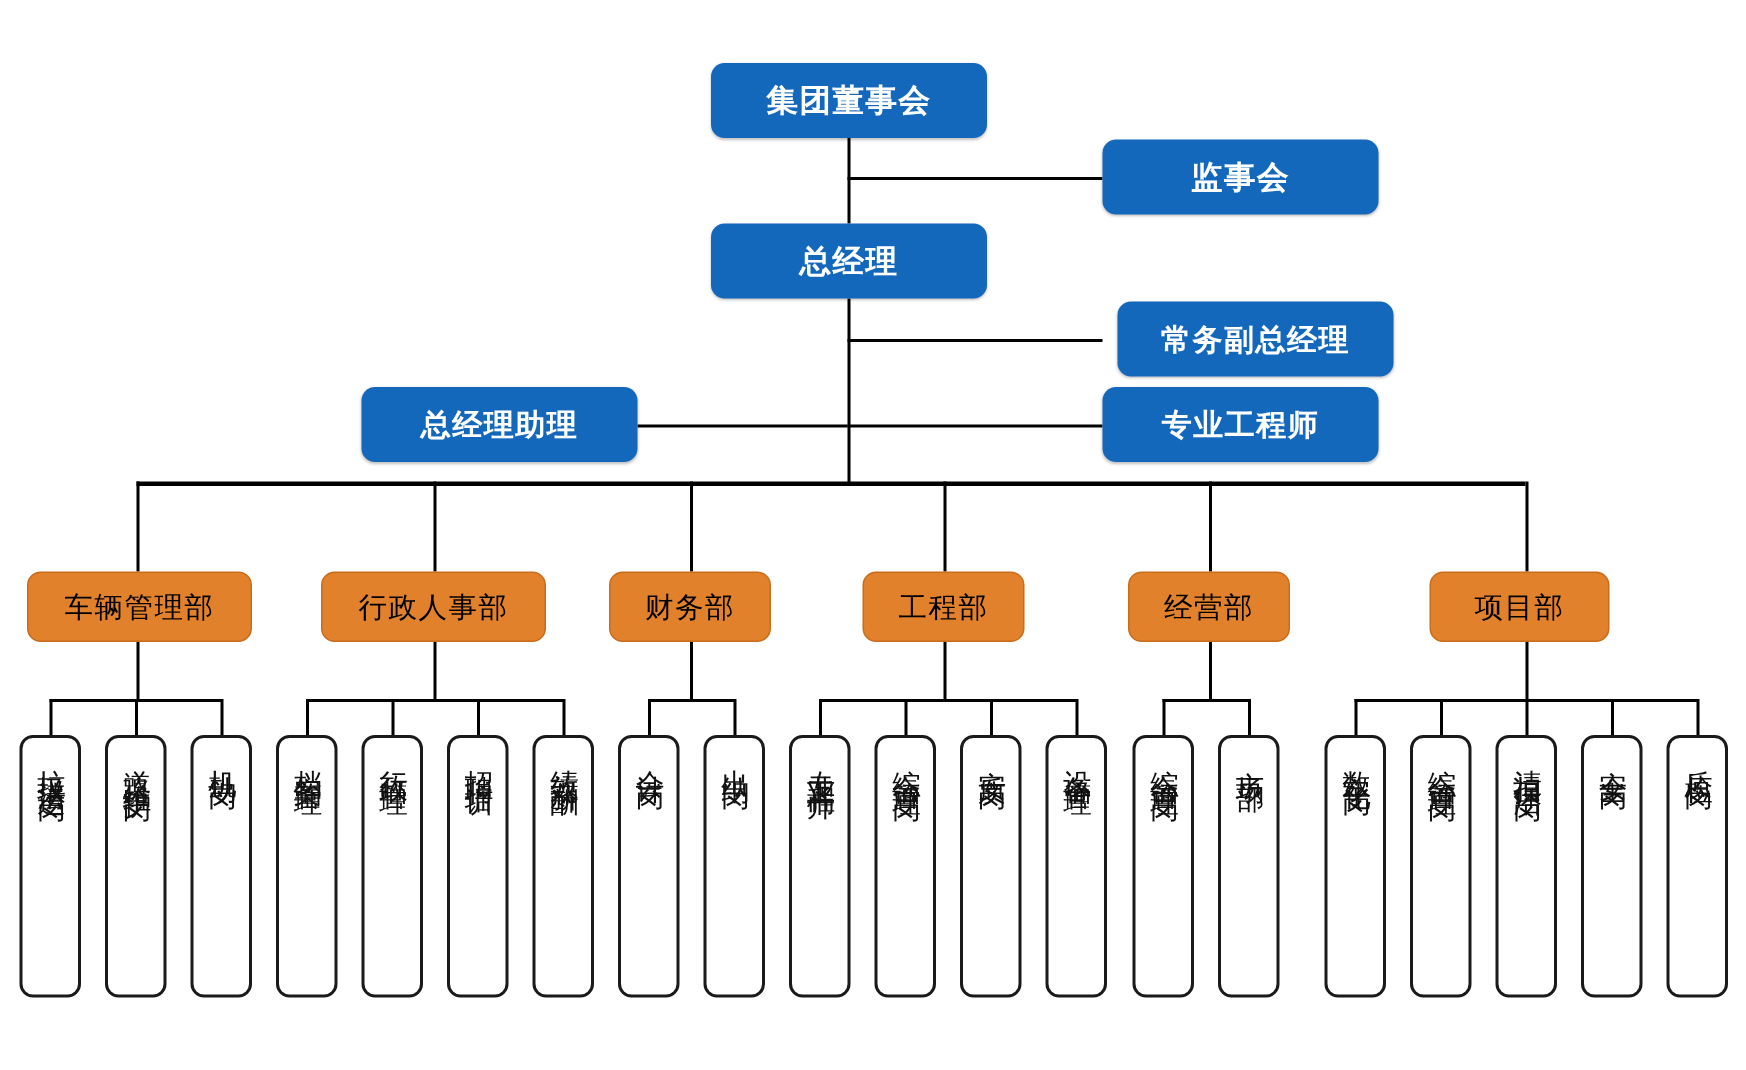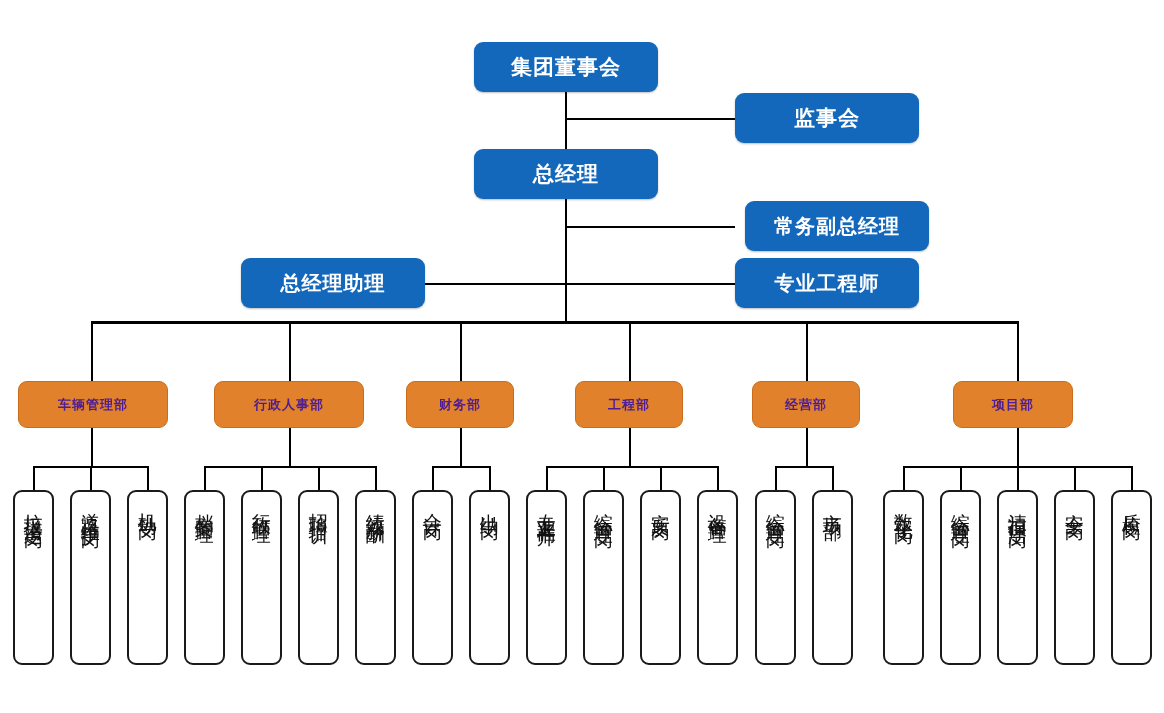--- a/index.html
+++ b/index.html
@@ -19,23 +19,23 @@
     letter-spacing:1px;
     box-shadow:0 1px 2px rgba(0,0,0,.25);
   }
   .blue.small{font-size:20px;}
 
   
   .orange{
     background:#e2812c;
     border:1.5px solid #c96c1c;
     border-radius:9px;
-    color:#4c1d95;
-    font-size:13px;
-    font-weight:700;
+    color:#000000;
+    font-size:19px;
+    font-weight:400;
     letter-spacing:1px;
   }
 
   
   .leaf{
     background:#ffffff;
     border:2.2px solid #1a1a1a;
     border-radius:9px;
     color:#111111;
     font-size:19px;

